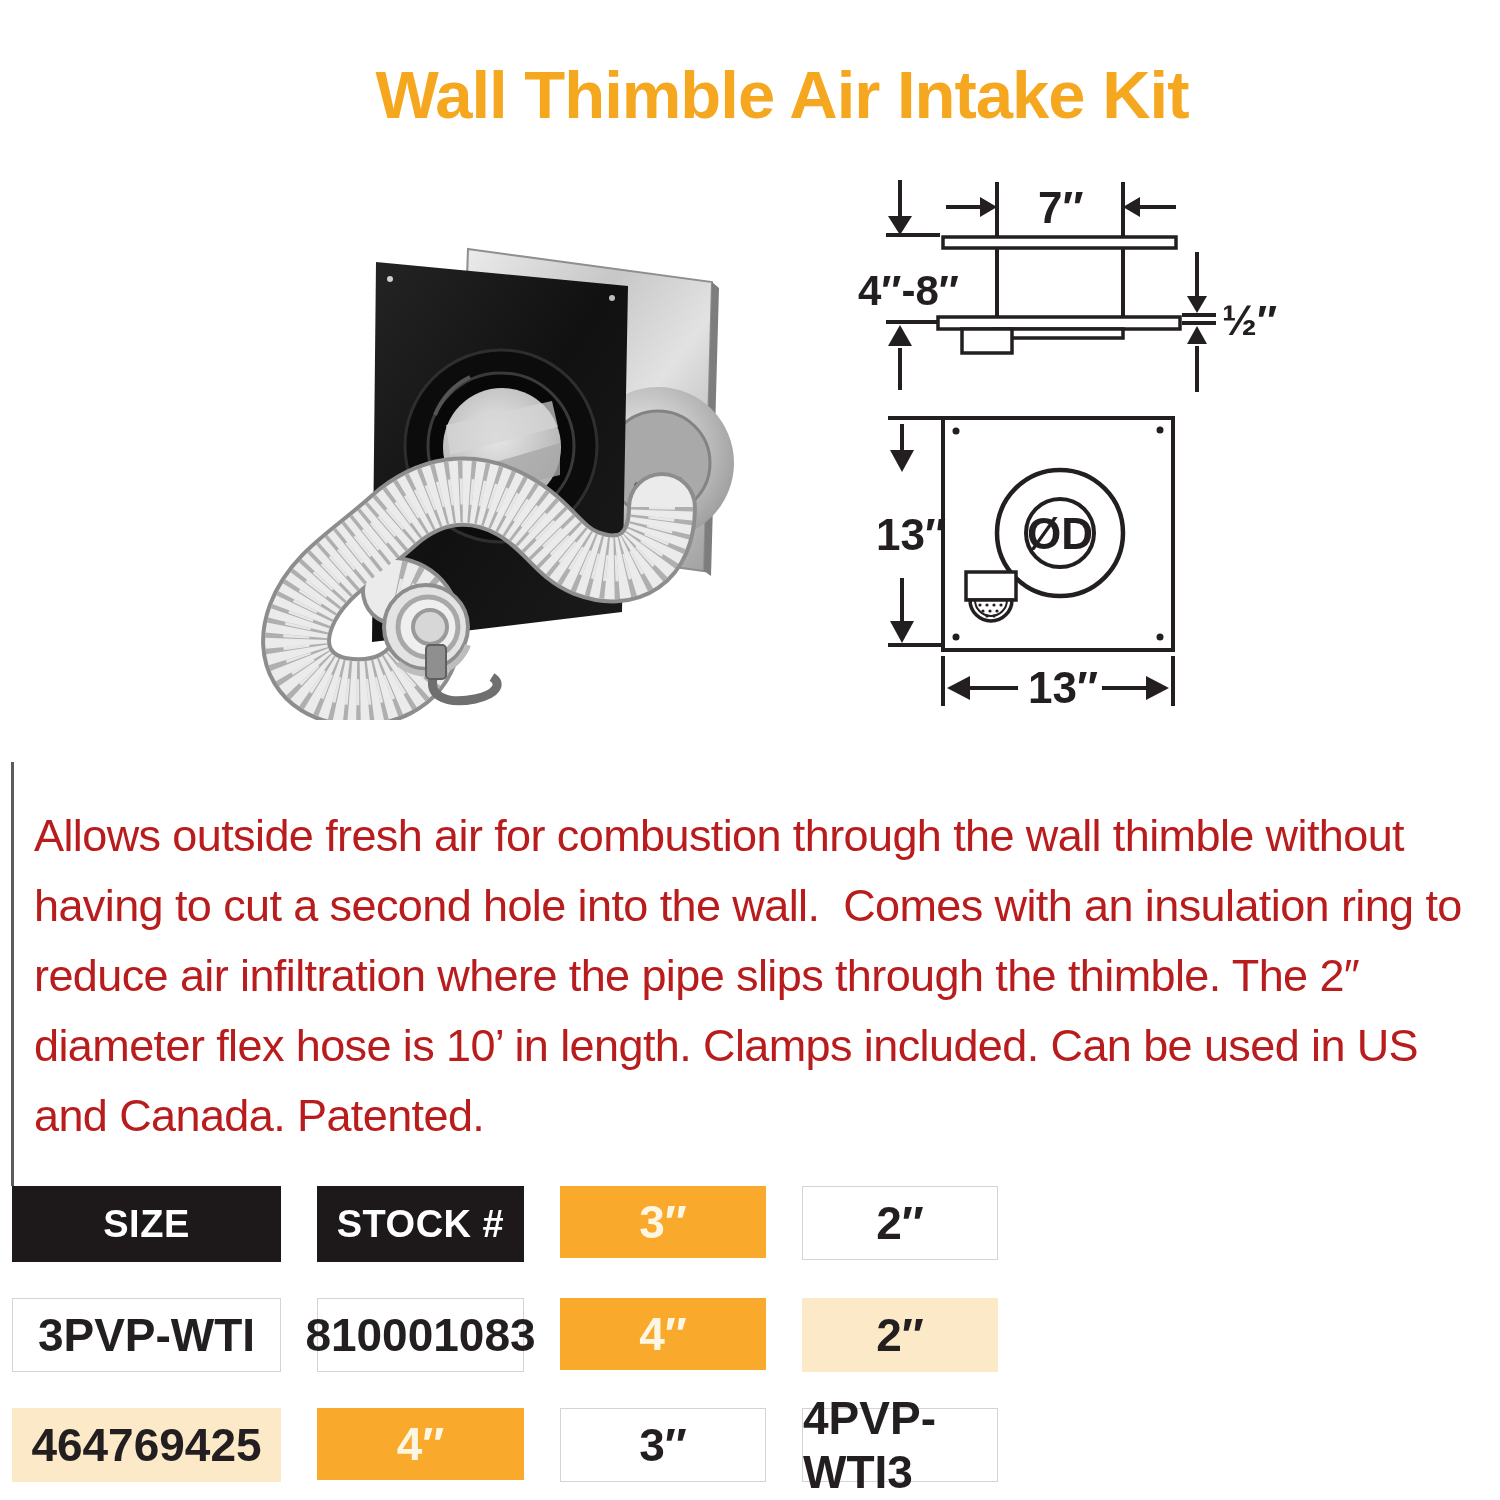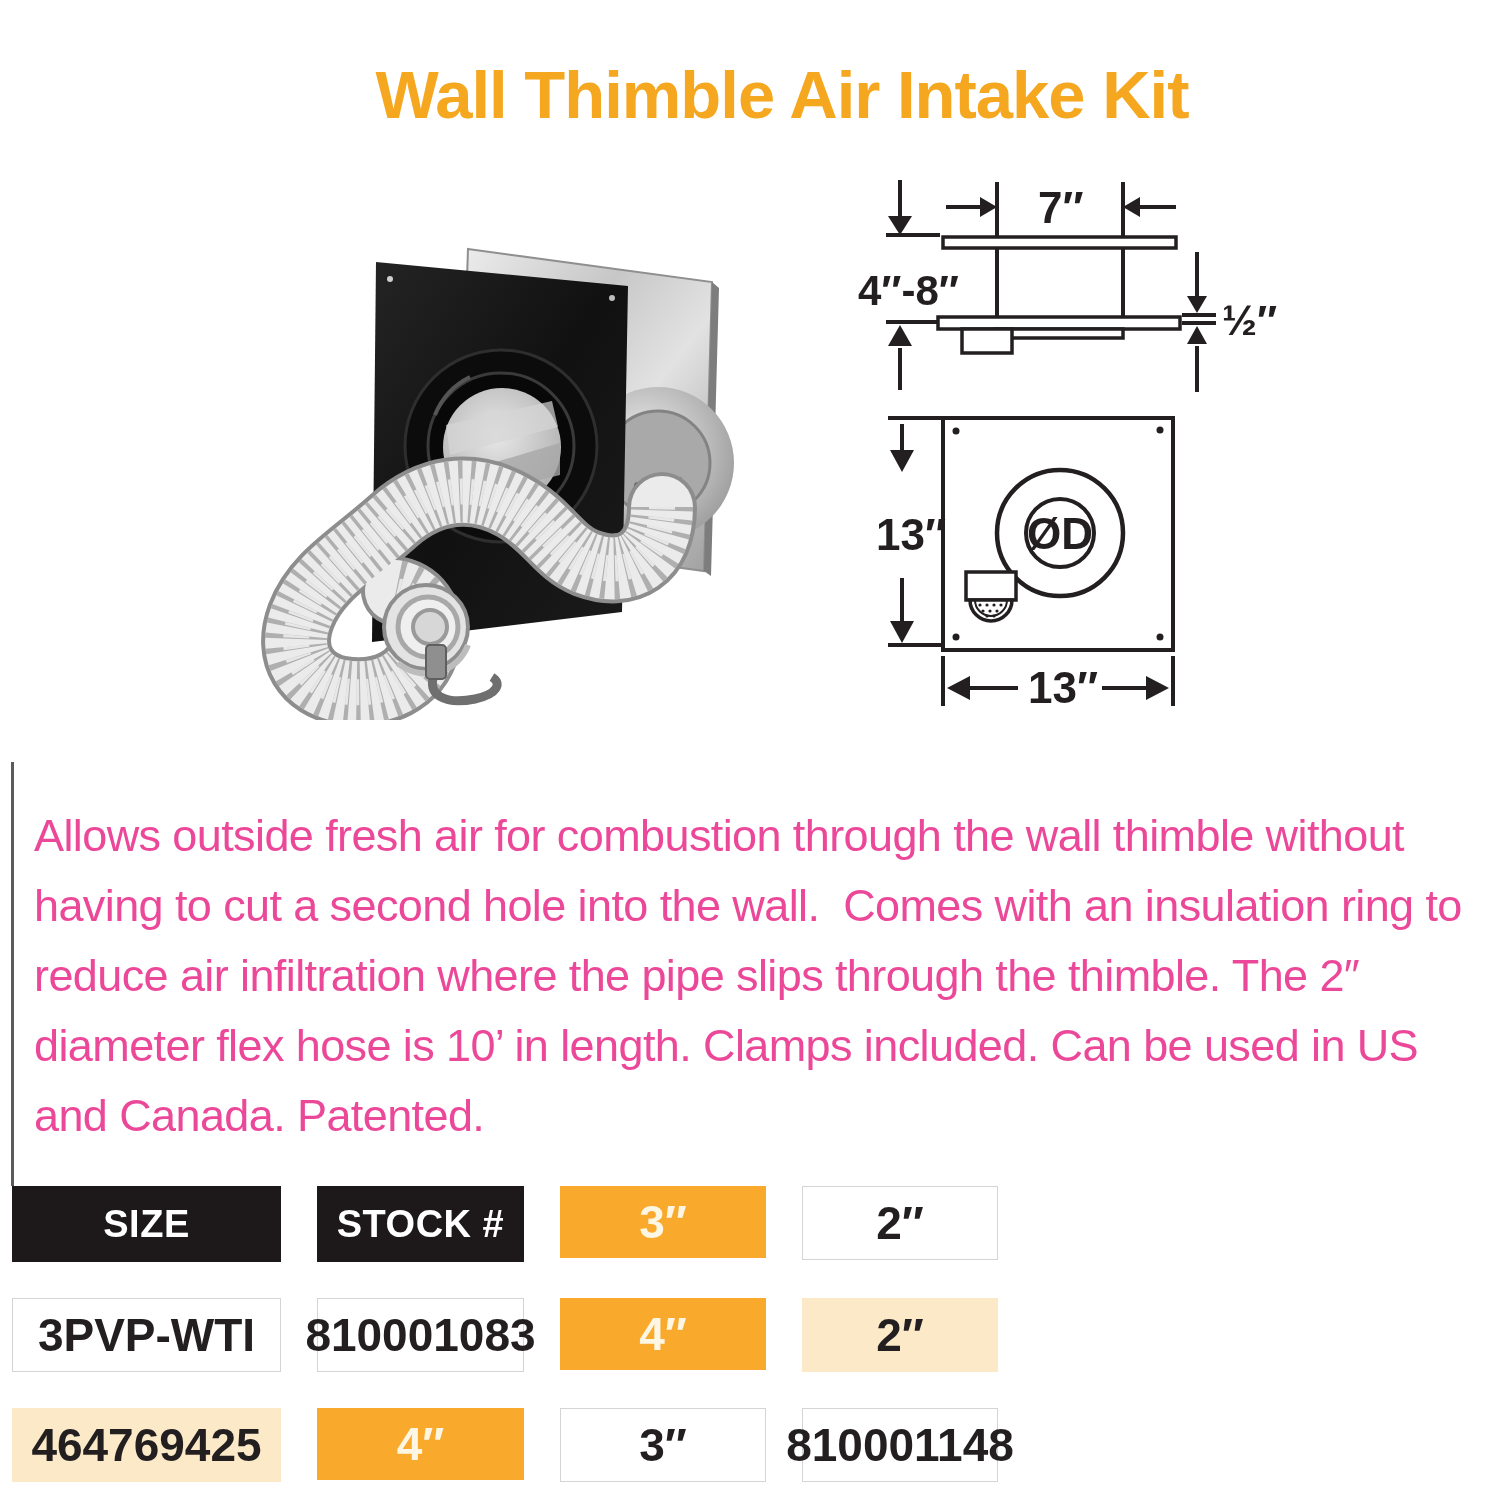--- a/index.html
+++ b/index.html
@@ -10,21 +10,21 @@
   .title{
     position:absolute;left:40px;top:44px;width:1460px;text-align:center;
     font-size:67px;font-weight:600;color:#F5A71F;letter-spacing:-1px;margin:12px;
   }
   .photo-svg{position:absolute;left:230px;top:175px;}
   .diag1{position:absolute;left:850px;top:160px;}
   .diag2{position:absolute;left:850px;top:400px;}
   .left-rule{position:absolute;left:11px;top:762px;width:3px;height:424px;background:#5a5b5d;}
   .desc{
     position:absolute;left:34px;top:756px;width:1440px;
-    font-size:45px;line-height:70px;letter-spacing:-0.6px;color:#ec4899;
+    font-size:45px;line-height:70px;letter-spacing:-0.6px;color:#b91c1c;
   }
   .spec-table{
     position:absolute;left:12px;top:1186px;width:896px;
     display:grid;grid-template-columns:269px 207px 206px 196px;
     column-gap:5px;row-gap:4px;gap:36px;
   }
   .cell{display:flex;align-items:center;justify-content:center;}
   .th{
     background:#1d191b;color:#ffffff;height:76px;
     font-size:38px;font-weight:600;letter-spacing:0.5px;
@@ -214,16 +214,17 @@
     <div class="cell td white">2″</div>
     <div class="cell td white">3PVP-WTI</div>
     <div class="cell td white">810001083</div>
 
     <div class="cell td size">4″</div>
     <div class="cell td peach">2″</div>
     <div class="cell td peach">464769425</div>
 
     <div class="cell td size">4″</div>
     <div class="cell td white">3″</div>
+    <div class="cell td white">4PVP-WTI3</div>
     <div class="cell td white">810001148</div>
   </div>
 
 </div>
 
 </body></html>

